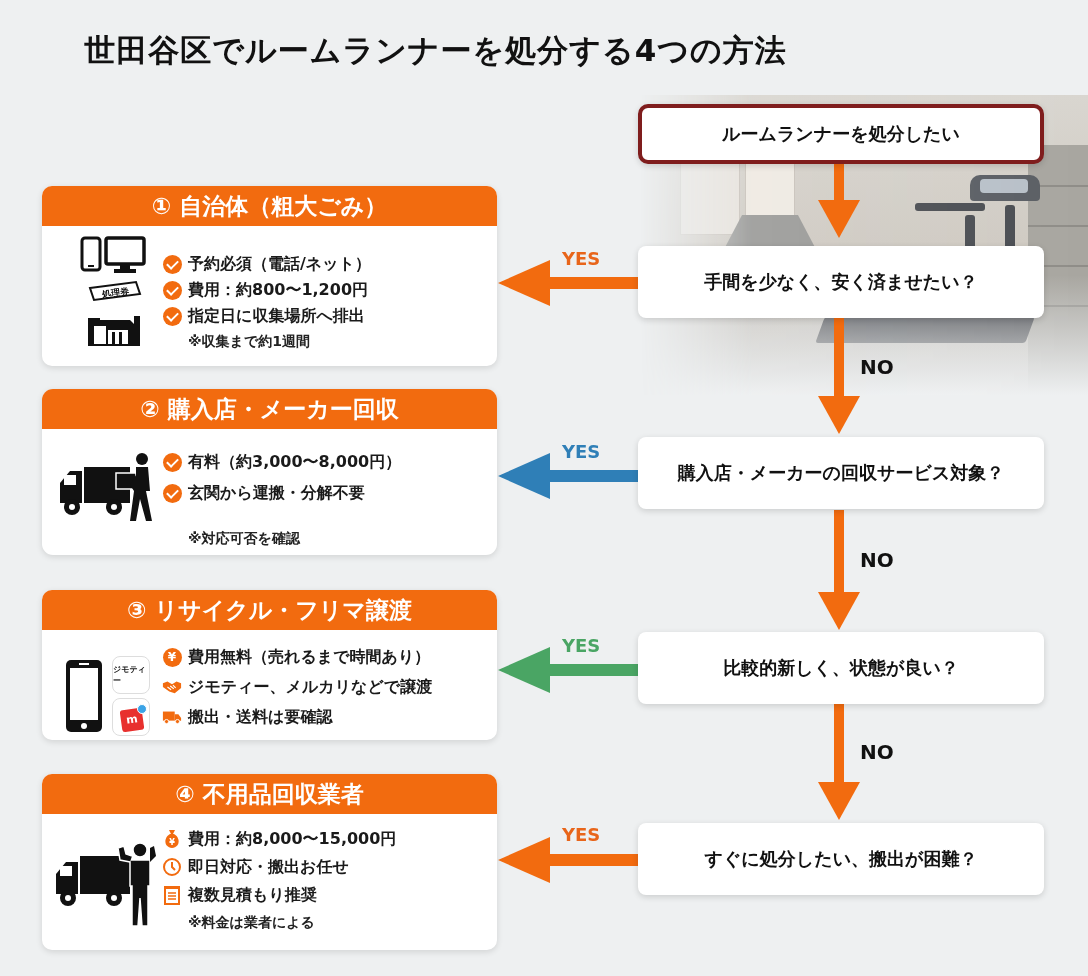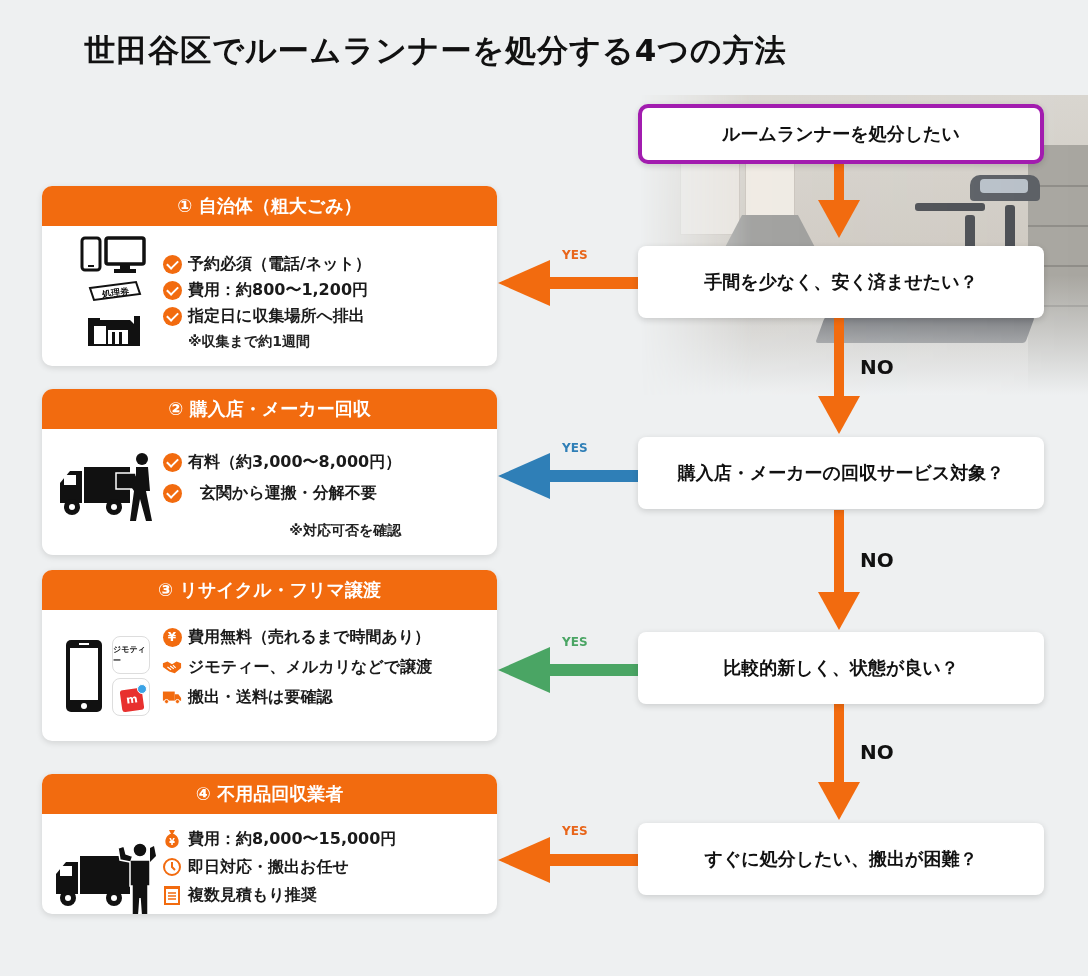--- a/index.html
+++ b/index.html
@@ -38,21 +38,21 @@
 
   .card {
     position: absolute; left: 42px; width: 455px;
     background: #fff; border-radius: 10px;
     box-shadow: 0 2px 6px rgba(0,0,0,0.12);
     overflow: hidden;
   }
   .card-header {
     background: #f26b0f; color: #fff;
     height: 40px; line-height: 40px;
-    text-align: center; font-size: 18px; font-weight: bold;
+    text-align: center; font-size: 23px; font-weight: bold;
   }
   .card-body { position: relative; height: calc(100% - 40px); }
   .items { position: absolute; left: 120px; top: 25px; }
   .item { display: flex; align-items: center; height: 26px; font-size: 16px; font-weight: bold; color: #1a1a1a; white-space: nowrap; }
   .item .ic { width: 20px; height: 20px; margin-right: 6px; display:inline-flex; align-items:center; justify-content:center; flex: 0 0 20px; }
   .check {
     width: 19px; height: 19px; border-radius: 50%; background: #f26b0f; position: relative;
   }
   .check::after {
     content: ""; position: absolute; left: 6px; top: 3px; width: 5px; height: 9px;
@@ -61,24 +61,24 @@
   .note { font-size: 14px; font-weight: bold; color: #222; padding-left: 26px; height: 24px; line-height: 24px; white-space: nowrap; }
 
   .flow-box {
     position: absolute; left: 638px; width: 406px; height: 72px;
     background: #fff; border-radius: 8px;
     box-shadow: 0 2px 6px rgba(0,0,0,0.15);
     display: flex; align-items: center; justify-content: center;
     font-size: 18px; font-weight: bold; color: #111;
   }
   .flow-start {
-    top: 104px; height: 60px; border: 4px solid #a21caf; border-radius: 10px;
+    top: 104px; height: 60px; border: 4px solid #7f1d1d; border-radius: 10px;
   }
   .label-yes {
-    position: absolute; font-size: 12px; font-weight: bold;
+    position: absolute; font-size: 18px; font-weight: bold;
   }
   .label-no {
     position: absolute; font-size: 20px; font-weight: bold; color: #111;
   }
   svg.arrows { position: absolute; left: 0; top: 0; width: 1088px; height: 976px; pointer-events: none; }
   .icon-abs { position: absolute; }
 </style>
 </head>
 <body>
 
@@ -218,32 +218,32 @@
       <circle cx="86" cy="12" r="6" fill="#111"></circle>
       <path d="M80 20 L92 20 L94 44 L90 44 L96 74 L90 74 L84 52 L80 74 L74 74 L78 44 L74 38 L80 28 Z" fill="#111"></path>
     </svg>
     <div class="items" style="top:20px;">
       <div class="item">
           <span class="ic">
             <span class="check"></span>
           </span>
           <span>有料（約3,000〜8,000円）</span>
         </div>
-      <div class="item" style="margin-top:5px;gap:12px;">
+      <div class="item" style="margin-top:5px;">
           <span class="ic">
             <span class="check"></span>
           </span>
           <span>玄関から運搬・分解不要</span>
         </div>
-      <div class="note" style="margin-top:12px;text-align:right;">※対応可否を確認</div>
+      <div class="note" style="margin-top:20px;">※対応可否を確認</div>
     </div>
   </div>
 </div>
 
-<div class="card" style="top:570px;height:171px;">
+<div class="card" style="top:590px;height:150px;">
   <div class="card-header">③ リサイクル・フリマ譲渡</div>
   <div class="card-body">
     <svg class="icon-abs" style="left:22px;top:28px;" width="40" height="76" viewBox="0 0 40 76">
       <rect x="2" y="2" width="36" height="72" rx="5" fill="#111"></rect>
       <rect x="6" y="10" width="28" height="52" fill="#fff"></rect>
       <circle cx="20" cy="68" r="3" fill="#fff"></circle>
       <rect x="15" y="5" width="10" height="2" fill="#fff"></rect>
     </svg>
     <div class="icon-abs" style="left:70px;top:26px;width:38px;height:38px;border:1px solid #ddd;border-radius:8px;background:#fff;font-size:8px;font-weight:bold;display:flex;align-items:center;">
       <span>ジモティー</span>
@@ -276,21 +276,21 @@
             <circle cx="5" cy="13" r="2.3" fill="#f26b0f" stroke="#fff" stroke-width="1"></circle>
             <circle cx="17" cy="13" r="2.3" fill="#f26b0f" stroke="#fff" stroke-width="1"></circle>
           </svg>
         </span>
         <span>搬出・送料は要確認</span>
       </div>
     </div>
   </div>
 </div>
 
-<div class="card" style="top:774px;height:140px;">
+<div class="card" style="top:774px;height:176px;">
   <div class="card-header">④ 不用品回収業者</div>
   <div class="card-body">
     <svg class="icon-abs" style="left:12px;top:28px;" width="104" height="94" viewBox="0 0 104 94">
       <rect x="26" y="14" width="50" height="38" fill="#111"></rect>
       <path d="M2 32 L12 20 L24 20 L24 52 L2 52 Z" fill="#111"></path>
       <rect x="6" y="24" width="12" height="10" fill="#fff"></rect>
       <circle cx="14" cy="56" r="8" fill="#111"></circle>
         <circle cx="14" cy="56" r="3" fill="#fff"></circle>
       <circle cx="60" cy="56" r="8" fill="#111"></circle>
         <circle cx="60" cy="56" r="3" fill="#fff"></circle>

